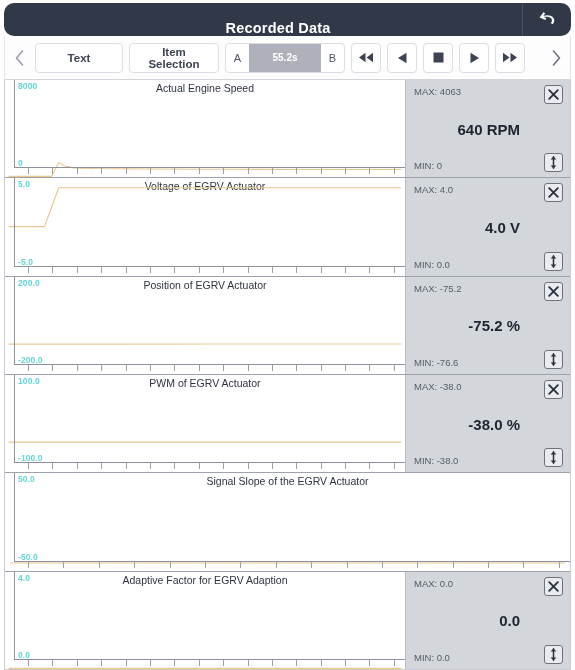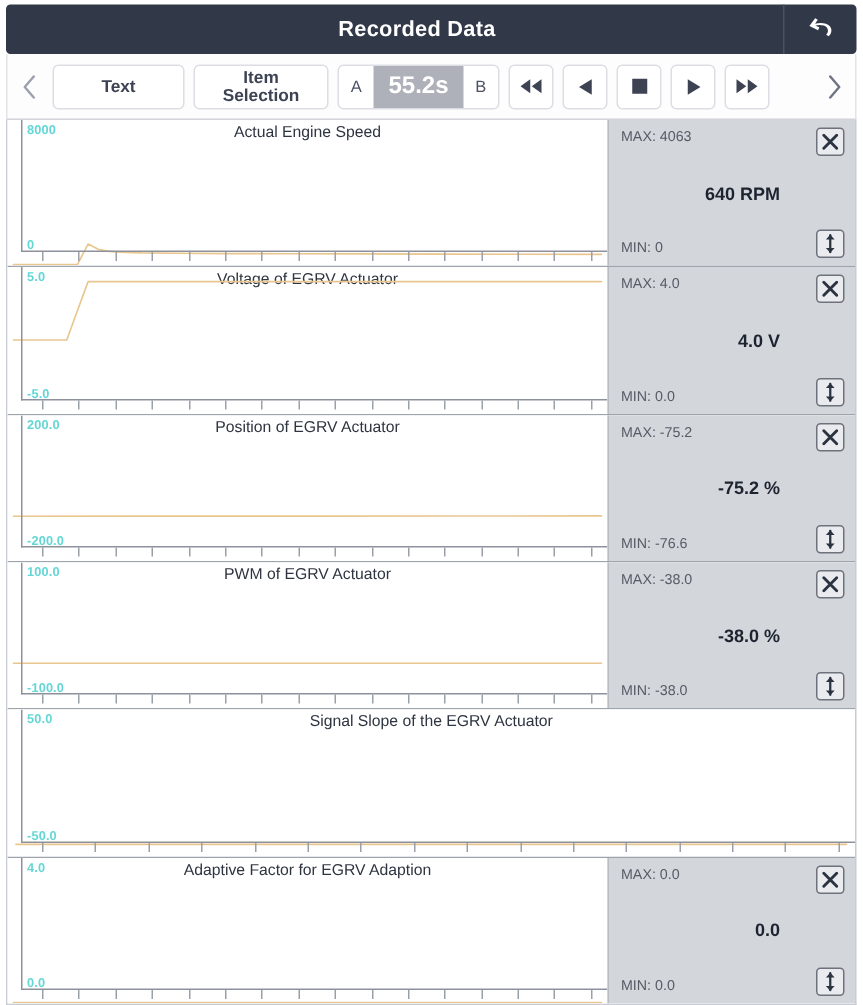--- a/index.html
+++ b/index.html
@@ -11,24 +11,24 @@
   .app{
     position:relative;width:575px;height:670px;
     background:#ffffff;box-sizing:border-box;
     display:flex;flex-direction:column;
   }
 
   
   .titlebar{
     height:33px;min-height:33px;
     background:#313847;
-    display:flex;align-items:center;
+    display:flex;align-items:flex-end;
     position:relative;
     margin:3px 4px 0 4px;
-    border-radius:3px;
+    border-radius:10px;
   }
   .titlebar-title{
     flex:1;text-align:center;color:#ffffff;
     font-size:14.5px;font-weight:bold;letter-spacing:.2px;
     padding-left:30px;
   }
   .titlebar-sep{
     width:1px;height:33px;background:#4a5160;
   }
   .titlebar-back{
@@ -66,23 +66,23 @@
   .seg{
     height:30px;border:1px solid #dcdee3;border-radius:4px;background:#fff;
     display:flex;align-items:stretch;overflow:hidden;flex:0 0 auto;
     box-sizing:border-box;
   }
   .seg-a,.seg-b{
     width:23px;display:flex;align-items:center;justify-content:center;
     font-size:11px;color:#4c5264;font-weight:normal;
   }
   .seg-mid{
-    width:60px;background:#aeb1b9;color:#ffffff;
+    width:72px;background:#aeb1b9;color:#ffffff;
     display:flex;align-items:center;justify-content:center;
-    font-size:16px;font-weight:bold;
+    font-size:10px;font-weight:bold;
   }
   .ibtn{
     width:30px;height:30px;border:1px solid #dcdee3;border-radius:4px;background:#fff;
     display:flex;align-items:center;justify-content:center;flex:0 0 auto;
     box-sizing:border-box;color:#3d4352;
   }
   .ibtn svg{display:block;}
 
   
   .stack{
@@ -151,21 +151,21 @@
     font-size:9.5px;color:#565b66;white-space:nowrap;
   }
   .side-min{
     position:absolute;left:8px;bottom:6px;
     font-size:9.5px;color:#565b66;white-space:nowrap;
   }
   .side-val{
     position:absolute;left:0;right:44px;top:50%;
     transform:translateY(-50%);
     text-align:right;
-    font-size:12px;font-weight:bold;color:#1d2430;
+    font-size:15px;font-weight:bold;color:#1d2430;
     padding-right:6px;
     white-space:nowrap;
   }
   .side-close{
     position:absolute;right:7px;top:5px;
     width:19px;height:19px;border:1px solid #6d727d;border-radius:3px;
     background:#e9ebee;
     display:flex;align-items:center;justify-content:center;
     box-sizing:border-box;
   }

